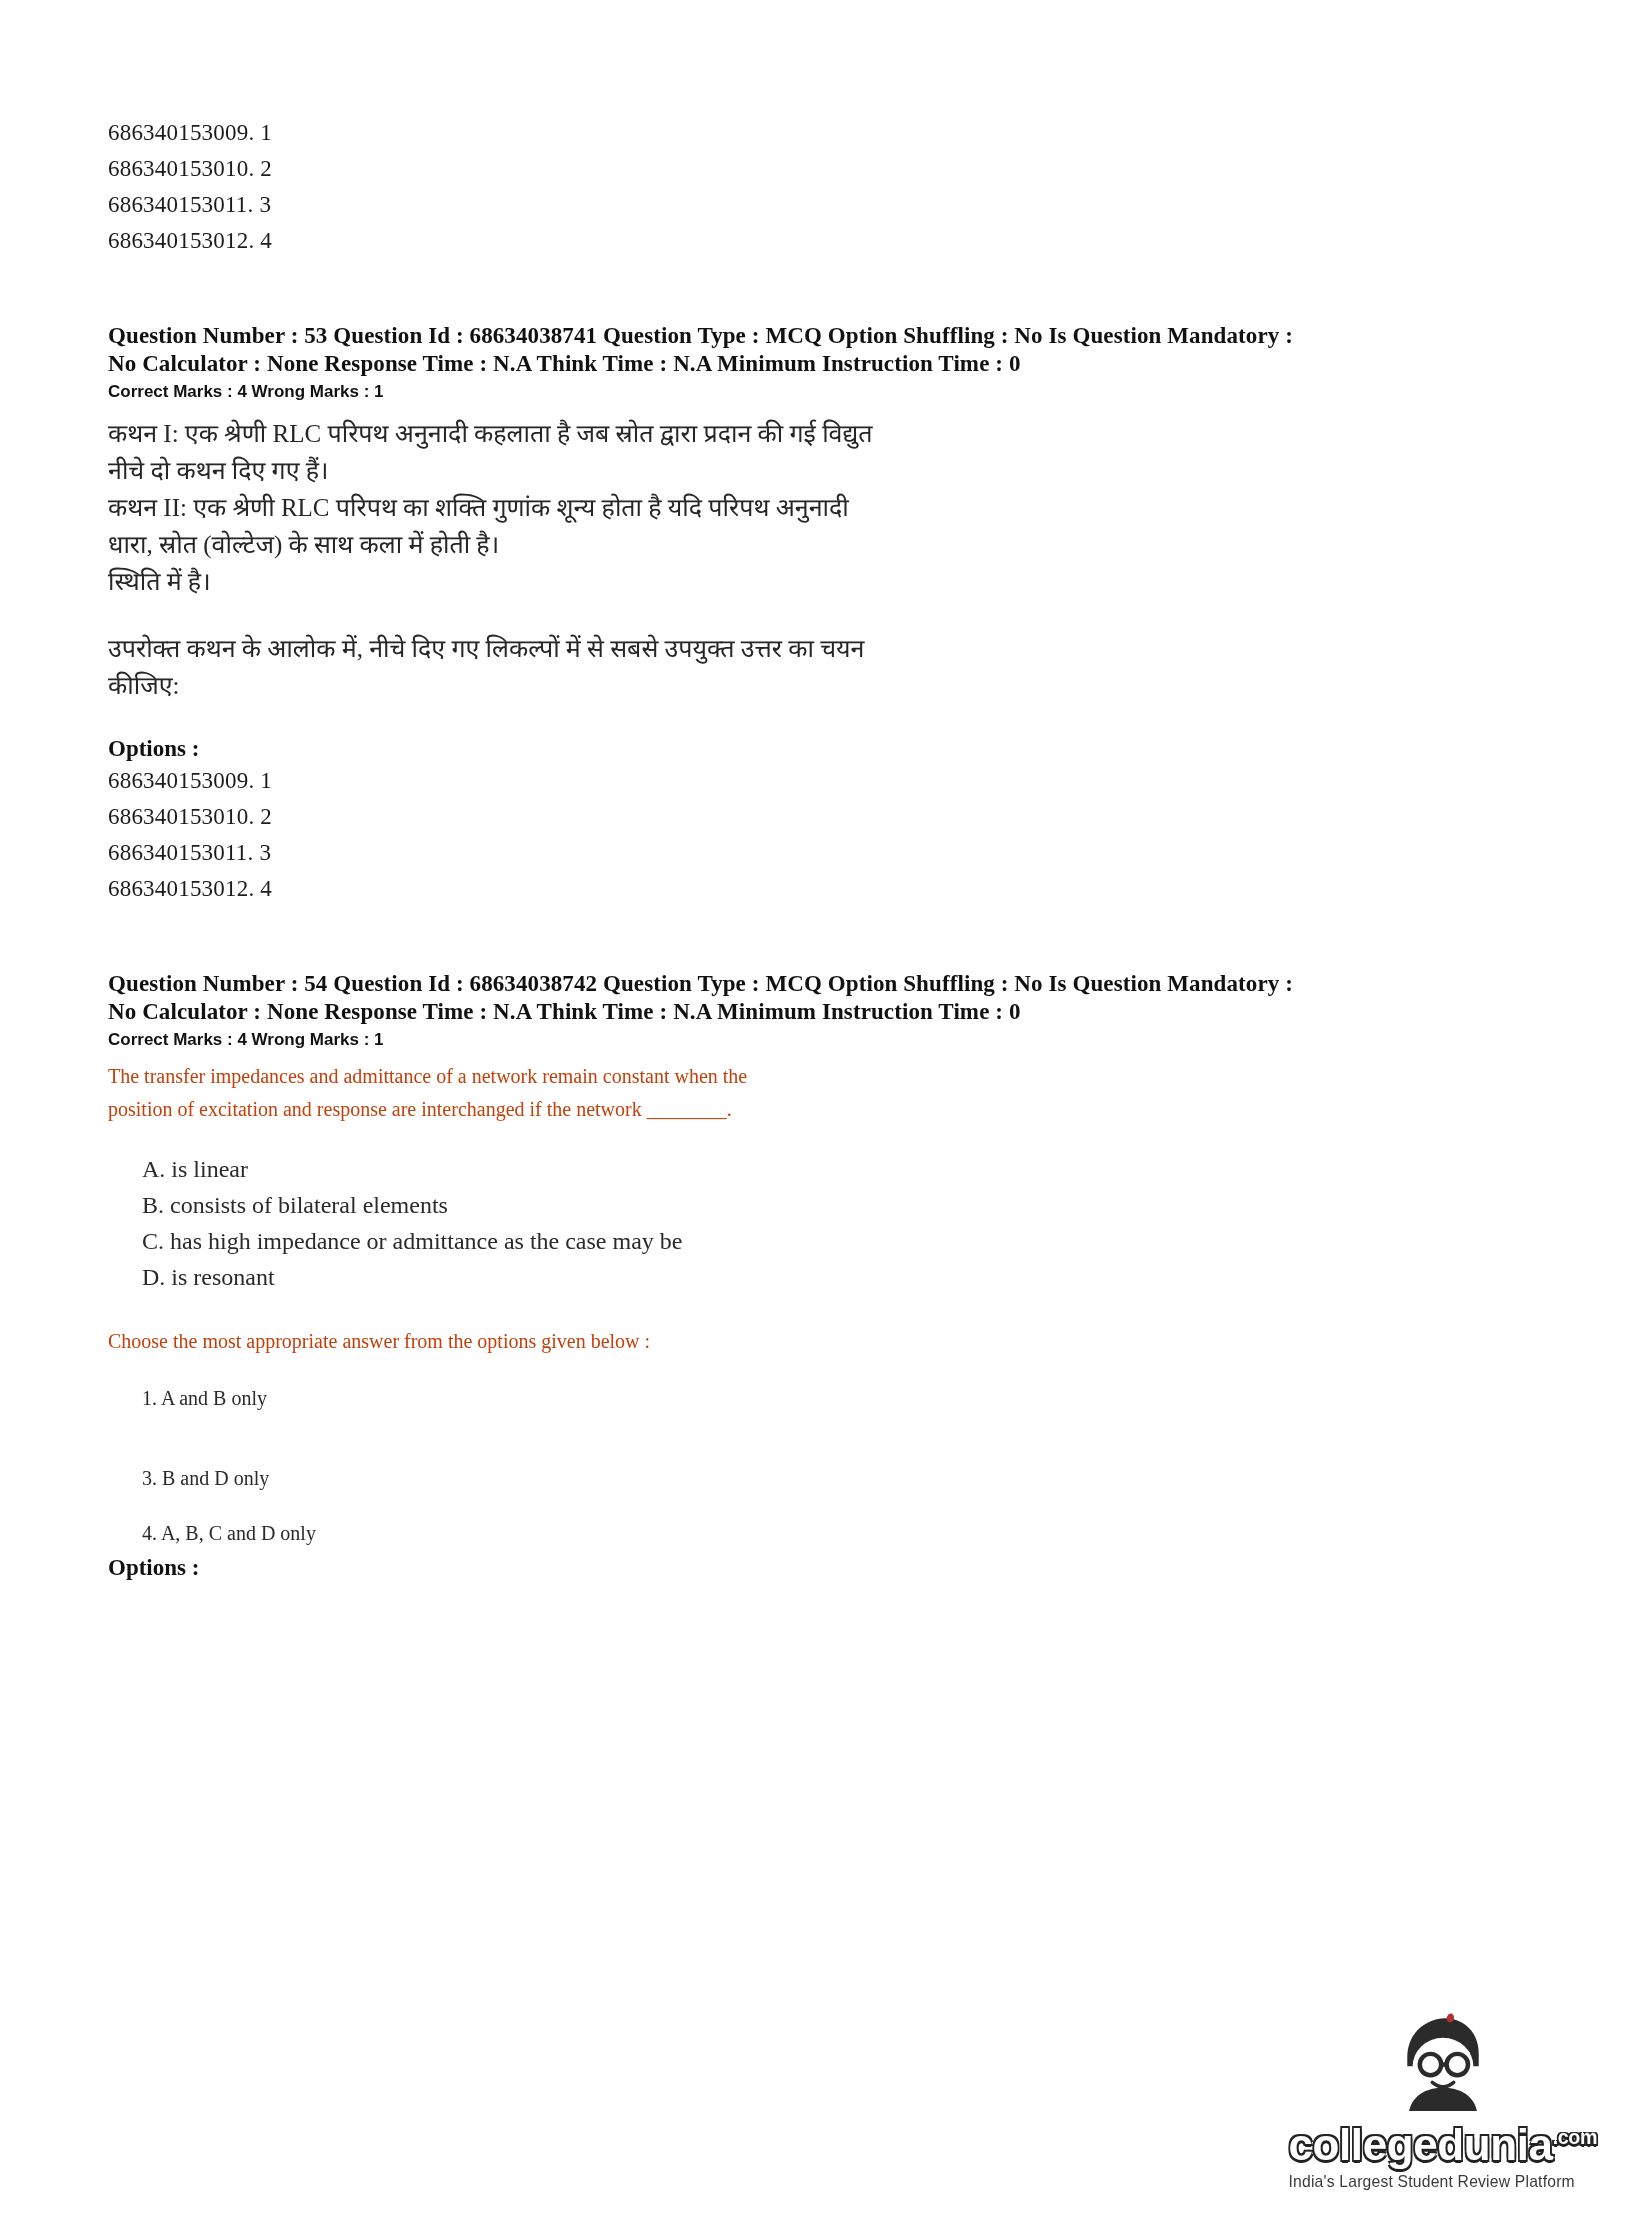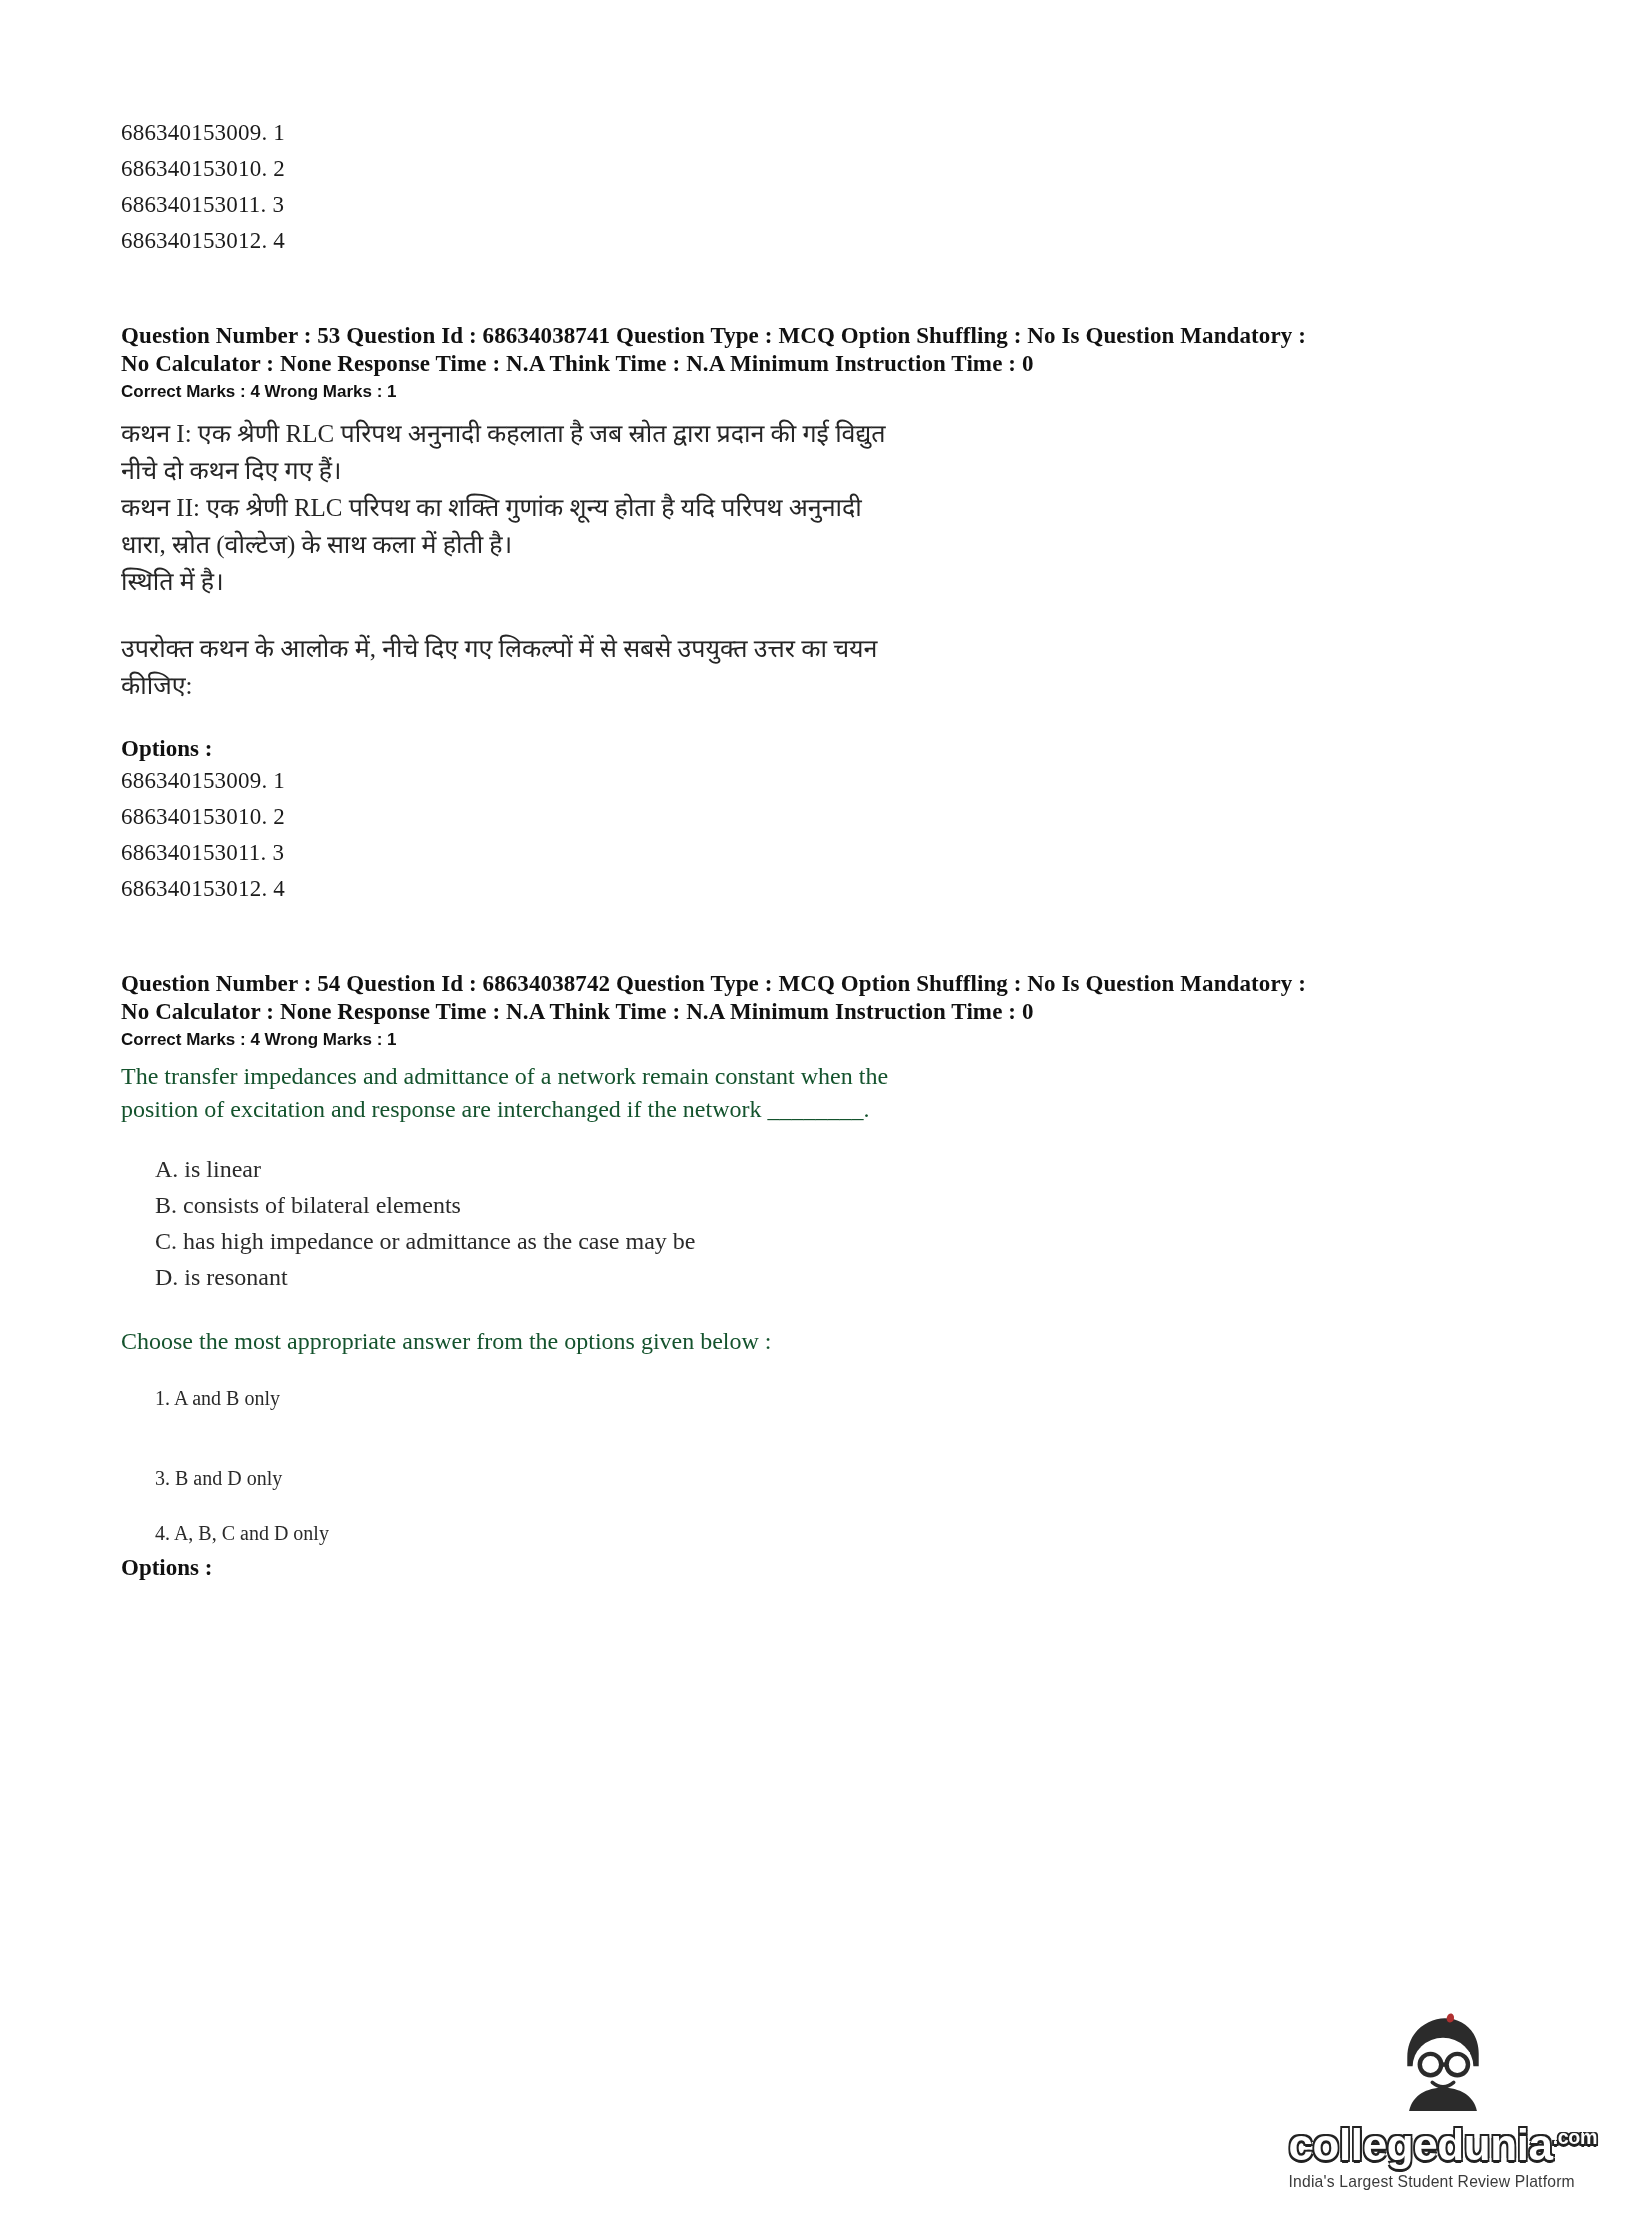--- a/index.html
+++ b/index.html
@@ -17,21 +17,21 @@
   }
   .page {
     position: relative;
     width: 1644px;
     height: 2217px;
     padding: 0;
     box-sizing: border-box;
   }
   .content {
     position: absolute;
-    left: 121px;
+    left: 108px;
     top: 115px;
     width: 1415px;
   }
 
   
   .optid-list {
     margin: 0 0 0 0;
   }
   .optid {
     font-family: "Liberation Serif", serif;
@@ -62,23 +62,23 @@
 
   
   .body-hi {
     font-family: "Liberation Serif", serif;
     font-size: 25px;
     line-height: 37px;
     color: #262626;
   }
   .body-en {
     font-family: "Liberation Serif", serif;
-    font-size: 24px;
+    font-size: 20px;
     line-height: 33px;
-    color: #14532d;
+    color: #c2410c;
   }
   .opt-line-hi {
     font-family: "Liberation Serif", serif;
     font-size: 24px;
     line-height: 32px;
     color: #262626;
     margin-left: 34px;
   }
   .opt-line-en {
     font-family: "Liberation Serif", serif;

